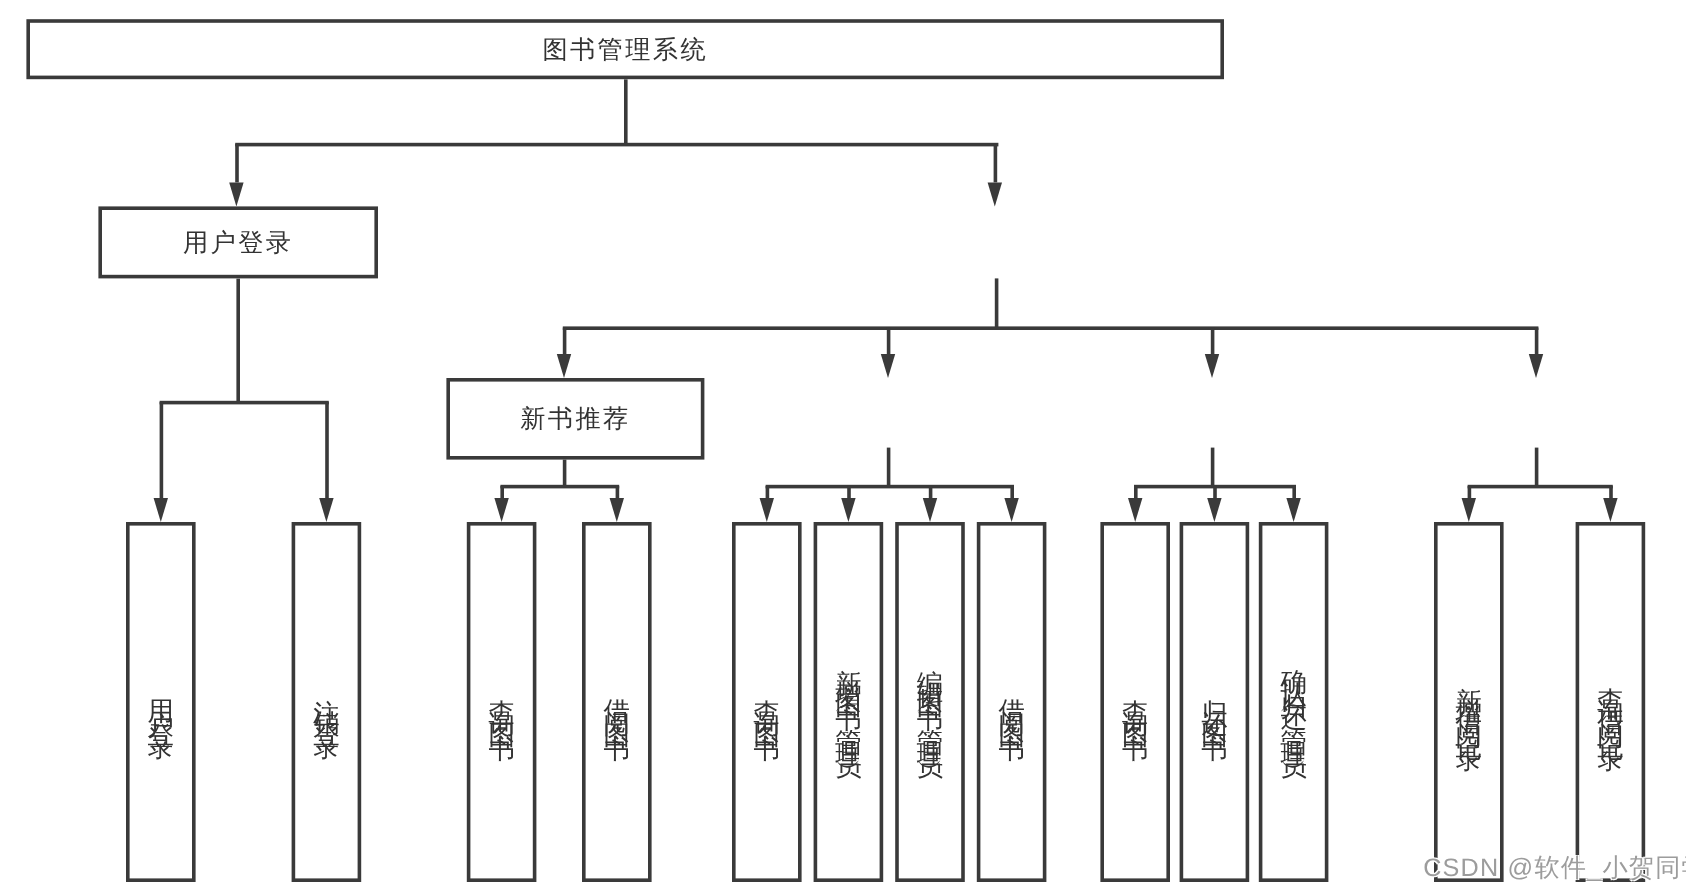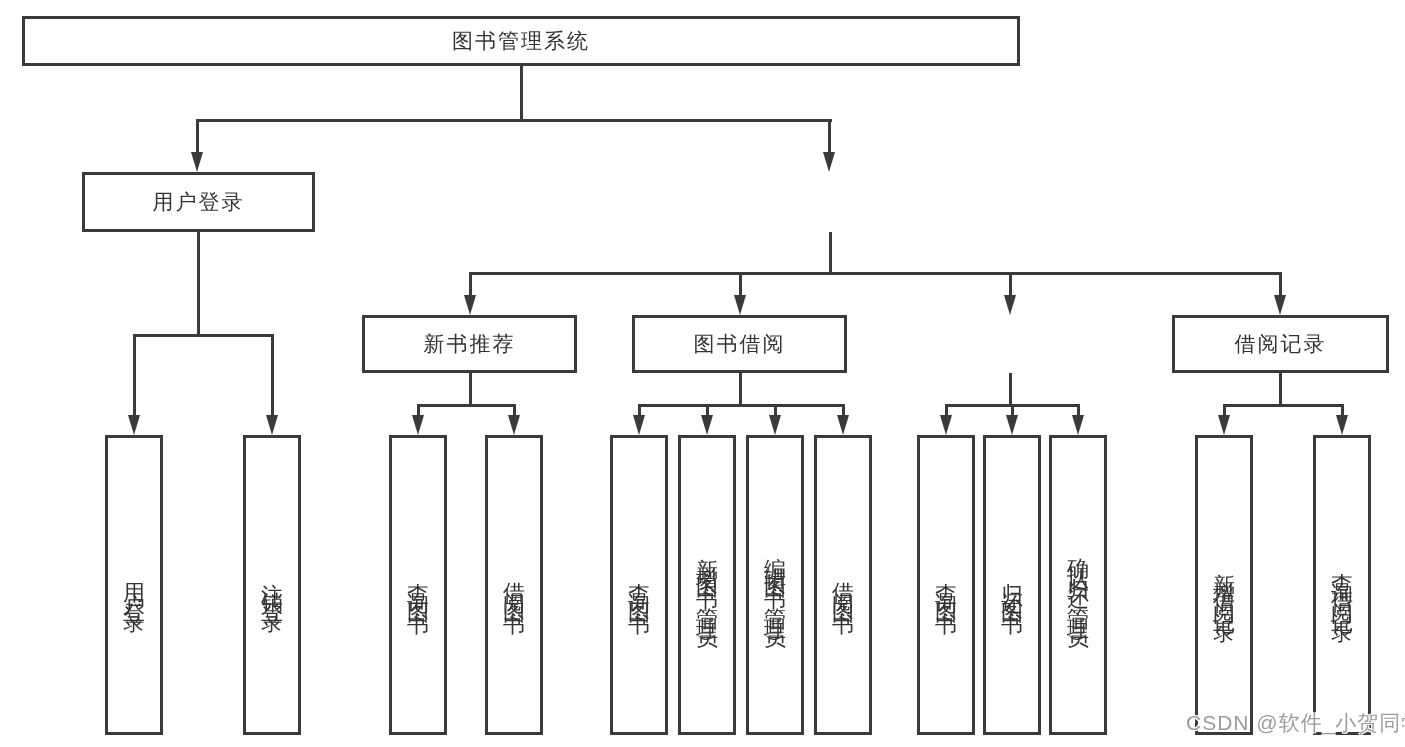--- a/index.html
+++ b/index.html
@@ -50,23 +50,21 @@
 </style>
 </head>
 <body>
 
 <div id="canvas">
 
   <div class="n" style="left:22px;top:16px;width:998px;height:50px">图书管理系统</div>
 
   <div class="n" style="left:82px;top:172px;width:233px;height:60px">用户登录</div>
 
-  <div class="n" style="left:362px;top:315px;width:215px;height:58px">新书推荐</div>
-  <div class="n" style="left:632px;top:315px;width:215px;height:58px">图书借阅</div>
-  <div class="n" style="left:1172px;top:315px;width:217px;height:58px">借阅记录</div>
+  <div class="n" style="left:372px;top:315px;width:215px;height:68px">新书推荐</div>
 
   <div class="lf" style="left:105px;top:435px;width:58px;height:300px">用户登录</div>
   <div class="lf" style="left:243px;top:435px;width:58px;height:300px">注销登录</div>
 
   <div class="lf" style="left:389px;top:435px;width:58px;height:300px">查询图书</div>
   <div class="lf" style="left:485px;top:435px;width:58px;height:300px">借阅图书</div>
 
   <div class="lf" style="left:610px;top:435px;width:58px;height:300px">查询图书</div>
   <div class="lf" style="left:678px;top:435px;width:58px;height:300px">新增图书（管理员）</div>
   <div class="lf" style="left:746px;top:435px;width:58px;height:300px">编辑图书（管理员）</div>

